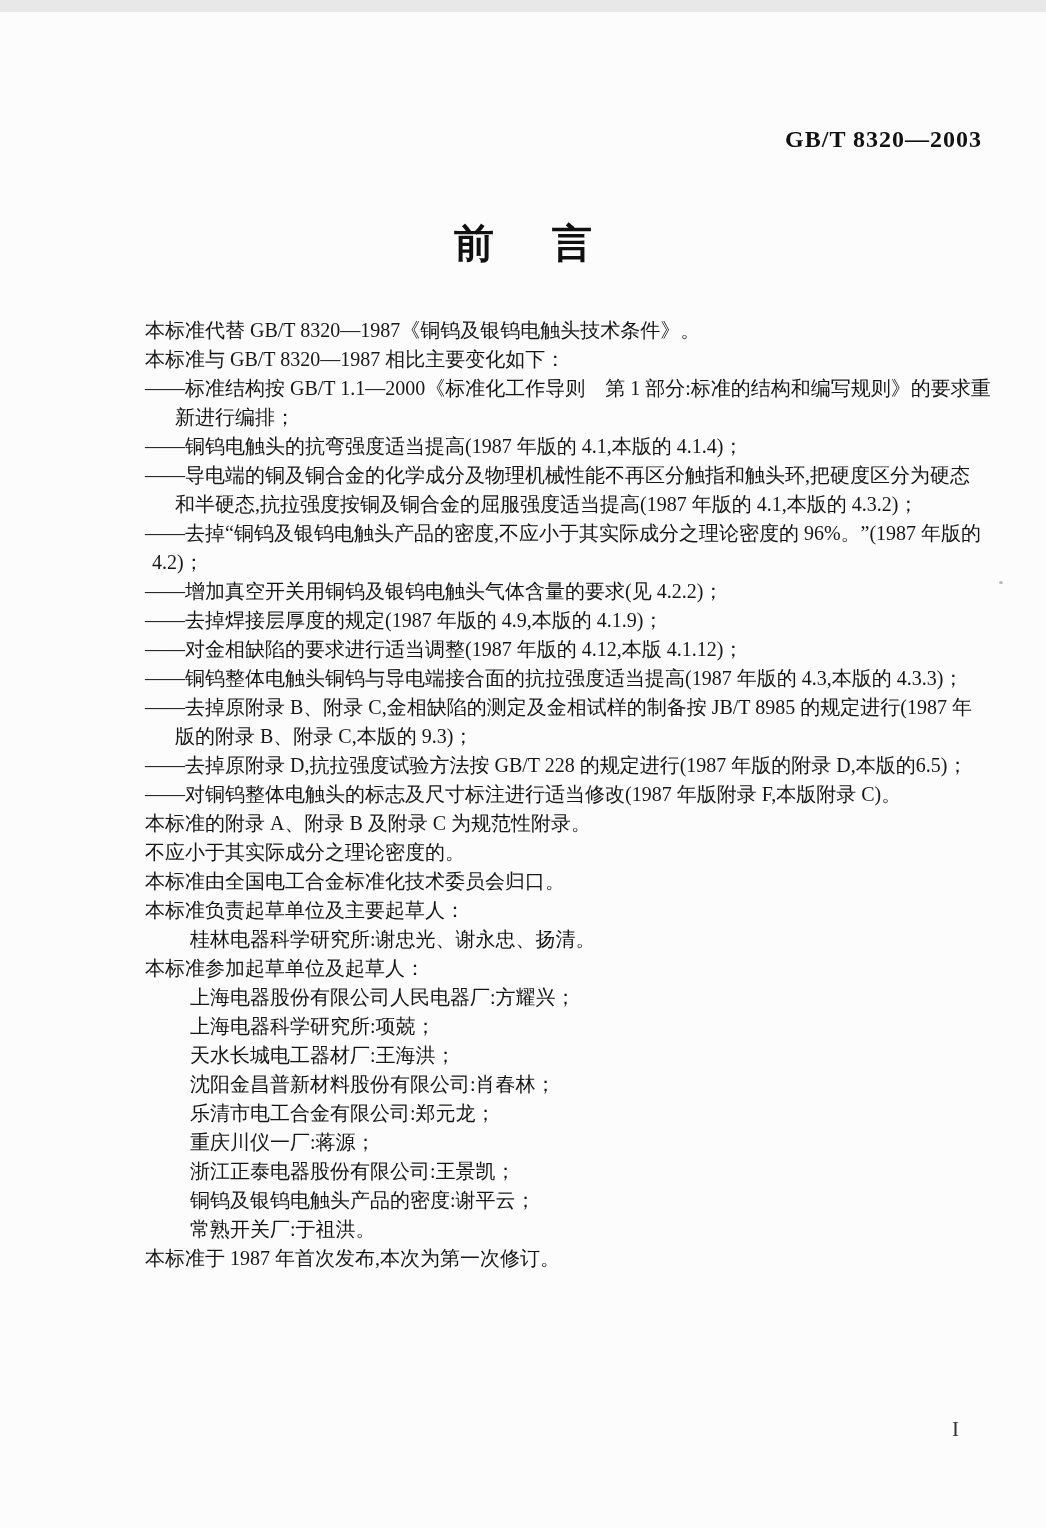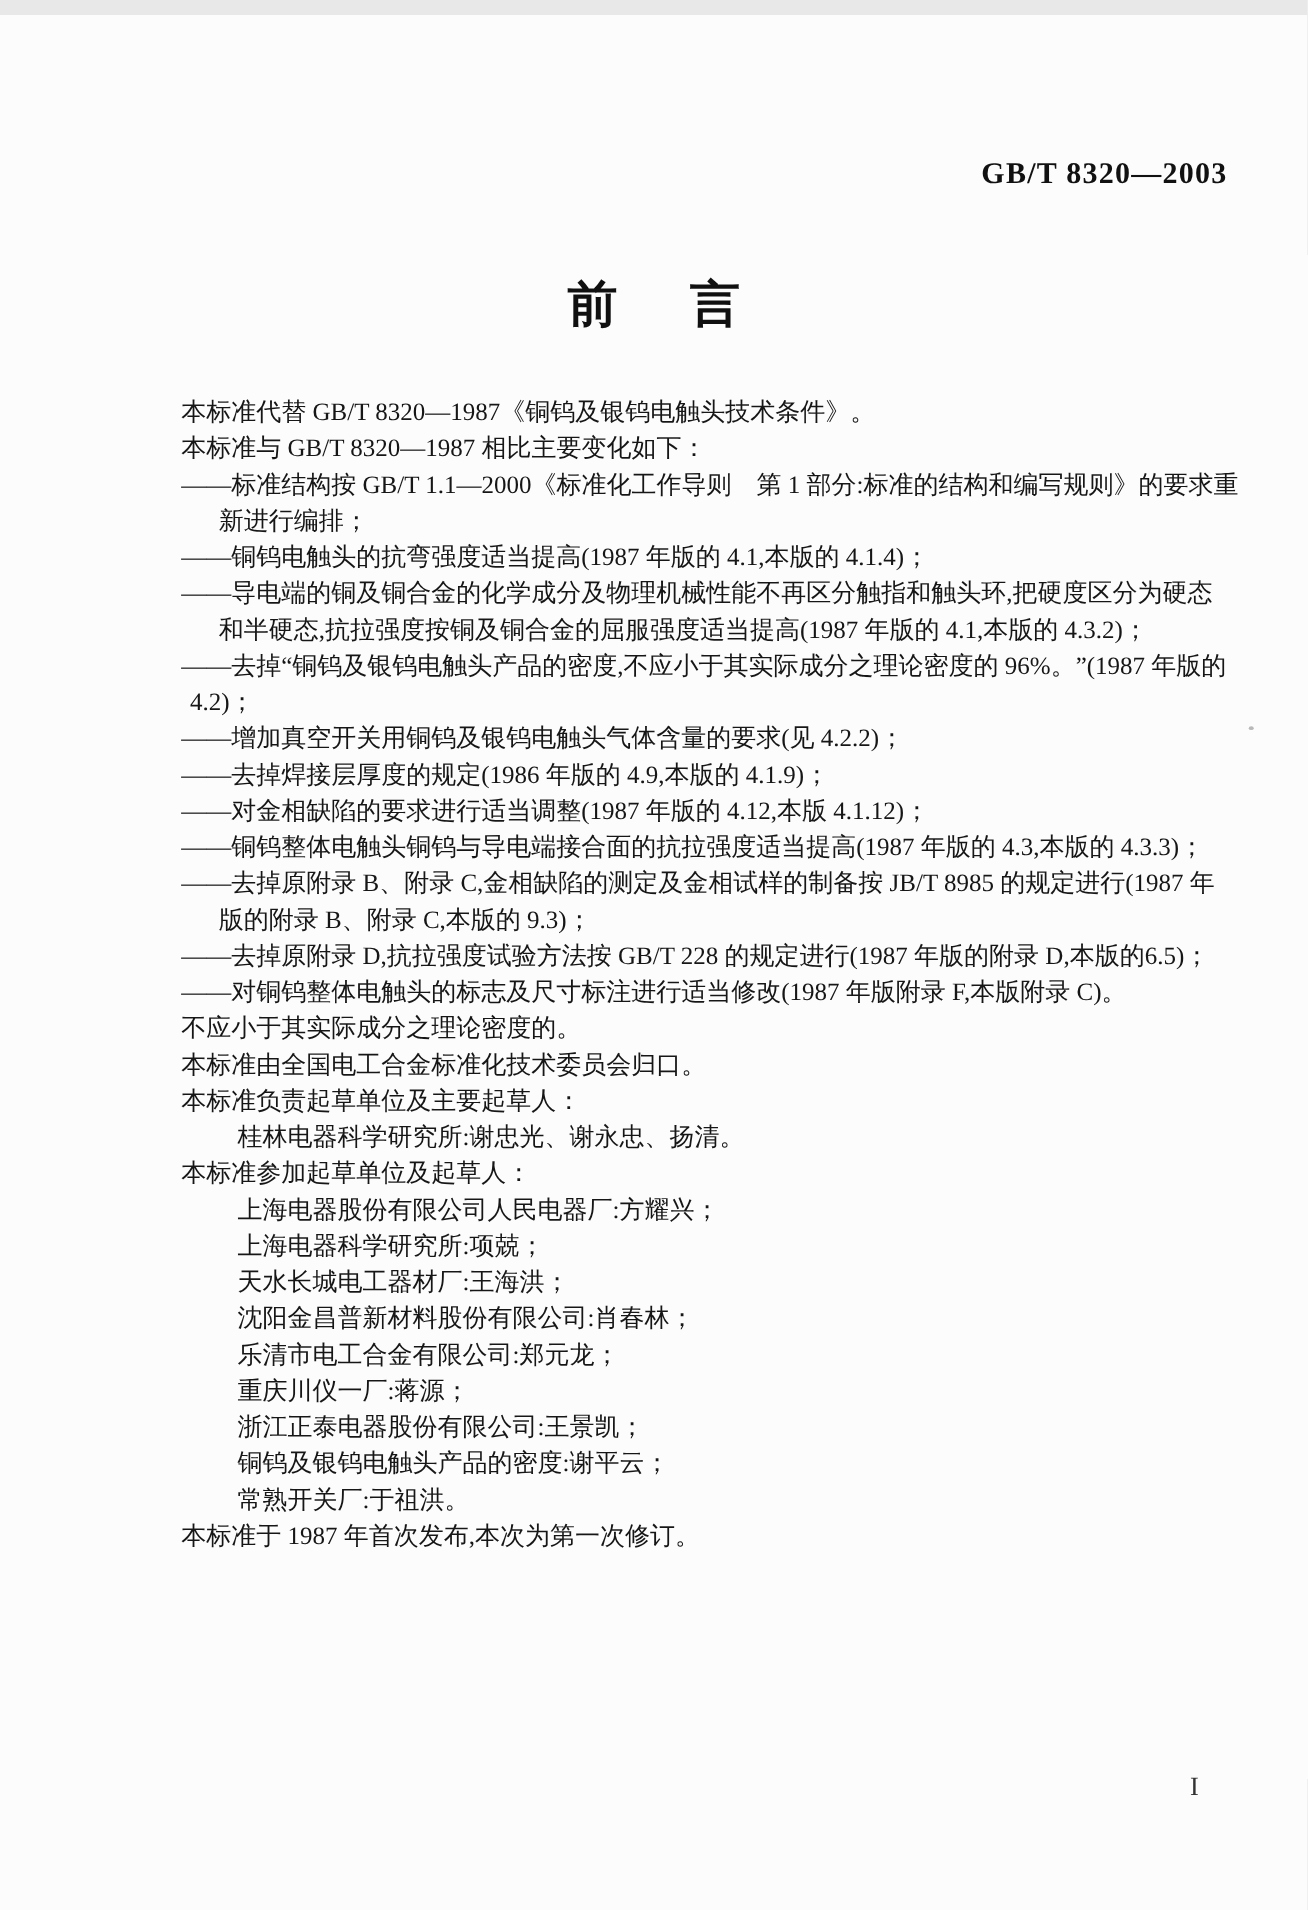--- a/index.html
+++ b/index.html
@@ -76,27 +76,28 @@
       <div class="line none">本标准代替 GB/T 8320—1987《铜钨及银钨电触头技术条件》。</div>
       <div class="line none">本标准与 GB/T 8320—1987 相比主要变化如下：</div>
       <div class="line none">——标准结构按 GB/T 1.1—2000《标准化工作导则　第 1 部分:标准的结构和编写规则》的要求重</div>
       <div class="line hang">新进行编排；</div>
       <div class="line none">——铜钨电触头的抗弯强度适当提高(1987 年版的 4.1,本版的 4.1.4)；</div>
       <div class="line none">——导电端的铜及铜合金的化学成分及物理机械性能不再区分触指和触头环,把硬度区分为硬态</div>
       <div class="line hang">和半硬态,抗拉强度按铜及铜合金的屈服强度适当提高(1987 年版的 4.1,本版的 4.3.2)；</div>
       <div class="line none">——去掉“铜钨及银钨电触头产品的密度,不应小于其实际成分之理论密度的 96%。”(1987 年版的</div>
       <div class="line small">4.2)；</div>
       <div class="line none">——增加真空开关用铜钨及银钨电触头气体含量的要求(见 4.2.2)；</div>
-      <div class="line none">——去掉焊接层厚度的规定(1986 年版的 4.9,本版的 4.1.9)；</div>
+      <div class="line none">——去掉焊接层厚度的规定(1987 年版的 4.9,本版的 4.1.9)；</div>
       <div class="line none">——对金相缺陷的要求进行适当调整(1987 年版的 4.12,本版 4.1.12)；</div>
       <div class="line none">——铜钨整体电触头铜钨与导电端接合面的抗拉强度适当提高(1987 年版的 4.3,本版的 4.3.3)；</div>
       <div class="line none">——去掉原附录 B、附录 C,金相缺陷的测定及金相试样的制备按 JB/T 8985 的规定进行(1987 年</div>
       <div class="line hang">版的附录 B、附录 C,本版的 9.3)；</div>
       <div class="line none">——去掉原附录 D,抗拉强度试验方法按 GB/T 228 的规定进行(1987 年版的附录 D,本版的6.5)；</div>
       <div class="line none">——对铜钨整体电触头的标志及尺寸标注进行适当修改(1987 年版附录 F,本版附录 C)。</div>
+      <div class="line none">本标准的附录 A、附录 B 及附录 C 为规范性附录。</div>
       <div class="line none">不应小于其实际成分之理论密度的。</div>
       <div class="line none">本标准由全国电工合金标准化技术委员会归口。</div>
       <div class="line none">本标准负责起草单位及主要起草人：</div>
       <div class="line name">桂林电器科学研究所:谢忠光、谢永忠、扬清。</div>
       <div class="line none">本标准参加起草单位及起草人：</div>
       <div class="line name">上海电器股份有限公司人民电器厂:方耀兴；</div>
       <div class="line name">上海电器科学研究所:项兢；</div>
       <div class="line name">天水长城电工器材厂:王海洪；</div>
       <div class="line name">沈阳金昌普新材料股份有限公司:肖春林；</div>
       <div class="line name">乐清市电工合金有限公司:郑元龙；</div>

